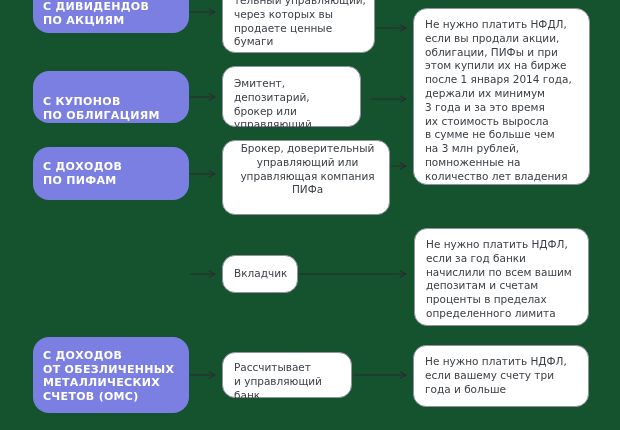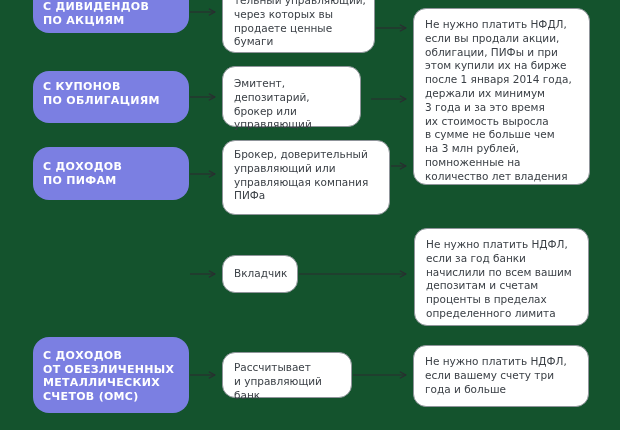--- a/index.html
+++ b/index.html
@@ -7,36 +7,36 @@
     position:relative;width:620px;height:430px;overflow:hidden;background:#14532d;
     font-family:"DejaVu Sans","Liberation Sans",sans-serif;
   }
   .pbox{
     position:absolute;left:33px;width:156px;box-sizing:border-box;
     background:#7b7fe2;border-radius:16px;color:#ffffff;
     font-weight:700;font-size:11px;line-height:13.5px;letter-spacing:.3px;
     white-space:pre-line;padding:12px 8px 0 10px;
   }
   .p1{top:-20px;height:53px;padding-top:20px;}
-  .p2{top:71px;height:52px;padding-top:9px;}
+  .p2{top:71px;height:52px;padding-top:24px;}
   .p3{top:147px;height:53px;padding-top:13px;}
   .p4{top:250px;height:51px;padding-top:12px;}
   .p5{top:337px;height:76px;padding-top:12px;}
   .wbox{
     position:absolute;box-sizing:border-box;background:#ffffff;
     border:1px solid #8f949a;border-radius:13px;color:#3b4046;
     font-size:10.5px;line-height:13.8px;white-space:pre-line;
     padding:9px 8px 0 11px;
   }
   .m1{left:222px;top:-18px;width:153px;height:71px;padding-top:11px;}
   .m2{left:222px;top:66px;width:139px;height:61px;padding-top:10px;}
-  .m3{left:222px;top:140px;width:168px;height:75px;padding-top:7px;}
+  .m3{left:222px;top:140px;width:168px;height:75px;padding-top:1px;text-align:center;}
   .m4{left:222px;top:255px;width:76px;height:38px;padding-top:11px;}
   .m5{left:222px;top:352px;width:130px;height:46px;padding-top:8px;}
-  .r1{left:413px;top:8px;width:177px;height:177px;padding-top:9px;}
+  .r1{left:413px;top:8px;width:177px;height:177px;padding-top:9px;border-radius:14px;}
   .r2{left:414px;top:228px;width:175px;height:98px;padding-top:9px;}
   .r3{left:413px;top:345px;width:176px;height:62px;padding-top:9px;}
   .arrows{position:absolute;left:0;top:0;width:620px;height:430px;pointer-events:none;}
 </style>
 </head>
 <body>
 
 <div class="stage">
 
   <svg class="arrows" viewBox="0 0 620 430">

